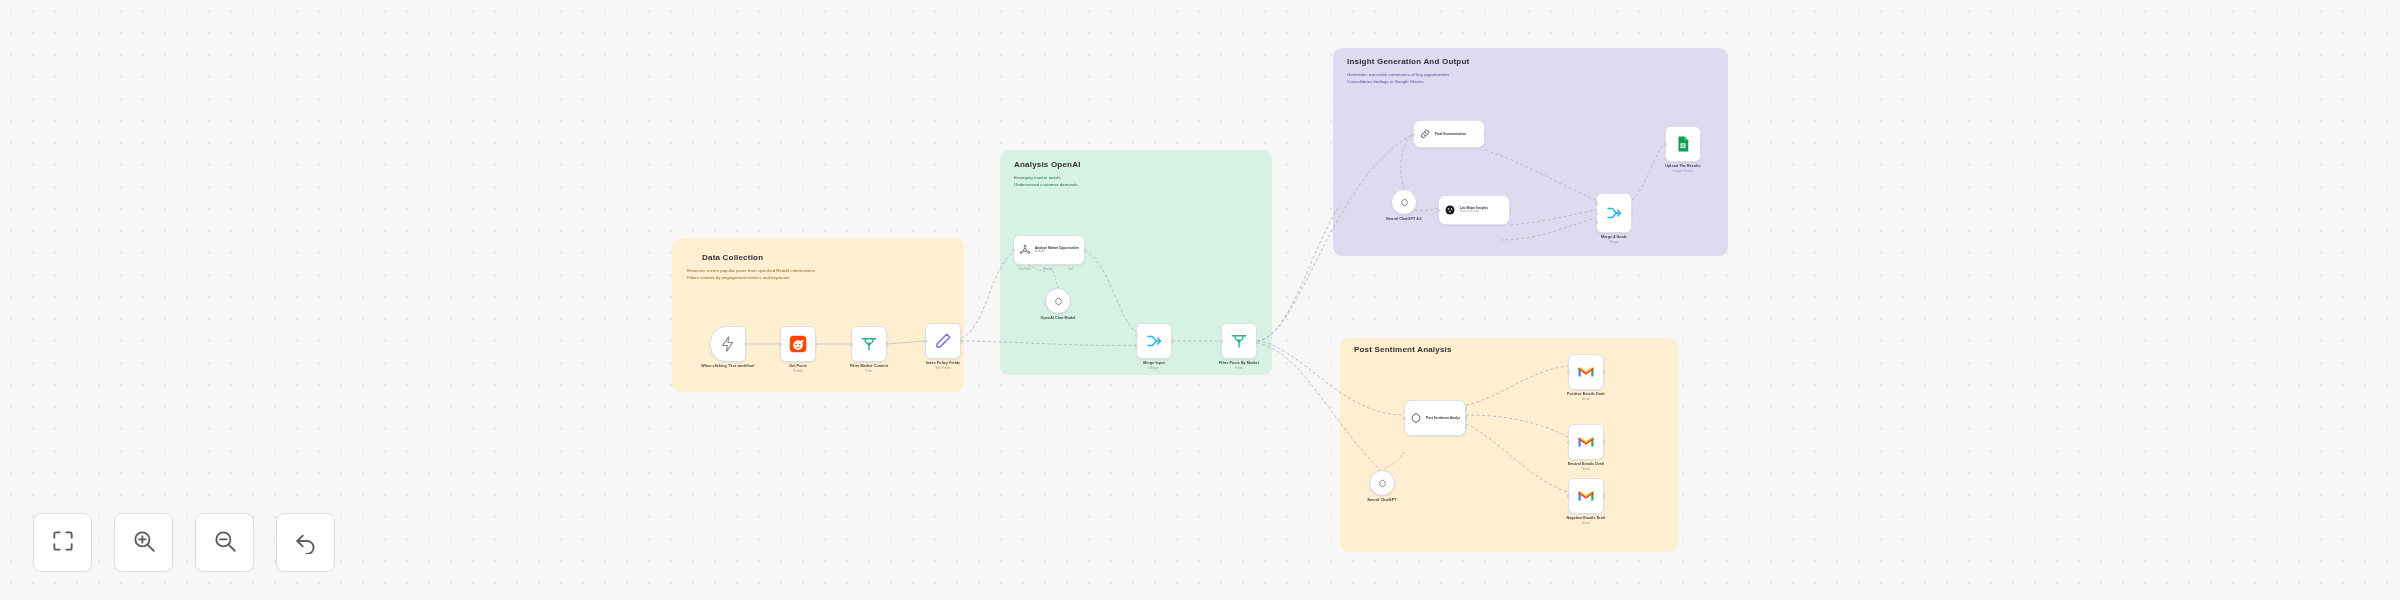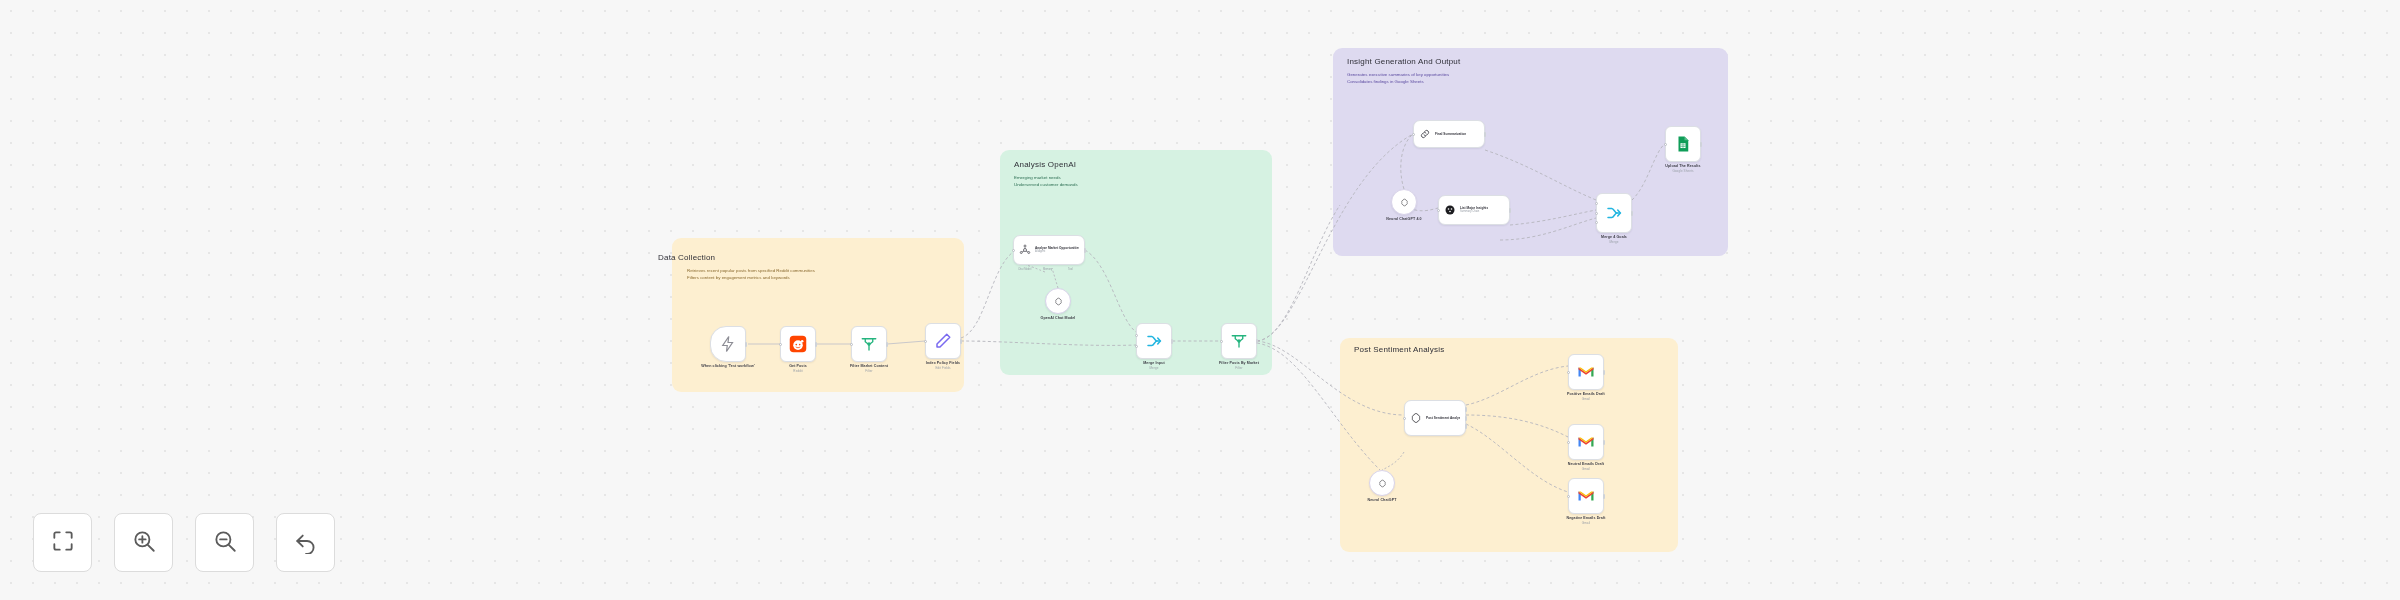--- a/index.html
+++ b/index.html
@@ -16,21 +16,21 @@
     background-image: radial-gradient(circle, #e6e6e6 1px, transparent 1px);
     background-size: 22px 22px;
   }
   
   .section {
     position: absolute;
     border-radius: 9px;
   }
   .section-title {
     position: absolute;
-    font-weight: 400;
+    font-weight: 700;
     letter-spacing: .2px;
     white-space: nowrap;
   }
   .section-sub {
     position: absolute;
     white-space: nowrap;
     line-height: 1.55;
   }
   .section-sub div { white-space: nowrap; }
 
@@ -111,21 +111,21 @@
   }
   .tool-btn svg { width: 26px; height: 26px; stroke: #5b5b5b; fill: none; stroke-width: 1.7; }
 </style>
 </head>
 <body>
 
 <div id="canvas">
 
   <div class="section" id="sec-0" style="left:672px;top:238px;width:292px;height:154px;background:#fdefd0;">
   </div>
-  <div class="section-title" style="left:658px;top:253px;font-size:8px;color:#2f2f37;">Data Collection</div>
+  <div class="section-title" style="left:702px;top:253px;font-size:8px;color:#2f2f37;">Data Collection</div>
   <div class="section-sub" style="left:687px;top:268px;font-size:4.4px;color:#8a6a2f;">
     <div>Retrieves recent popular posts from specified Reddit communities</div>
     <div>Filters content by engagement metrics and keywords</div>
   </div>
 
   <div class="section" style="left:1000px;top:150px;width:272px;height:225px;background:#d6f2e2;"></div>
   <div class="section-title" style="left:1014px;top:160px;font-size:8px;color:#2f2f37;">Analysis OpenAI</div>
   <div class="section-sub" style="left:1014px;top:175px;font-size:4.4px;color:#2c6e52;">
     <div>Emerging market needs</div>
     <div>Underserved customer demands</div>

